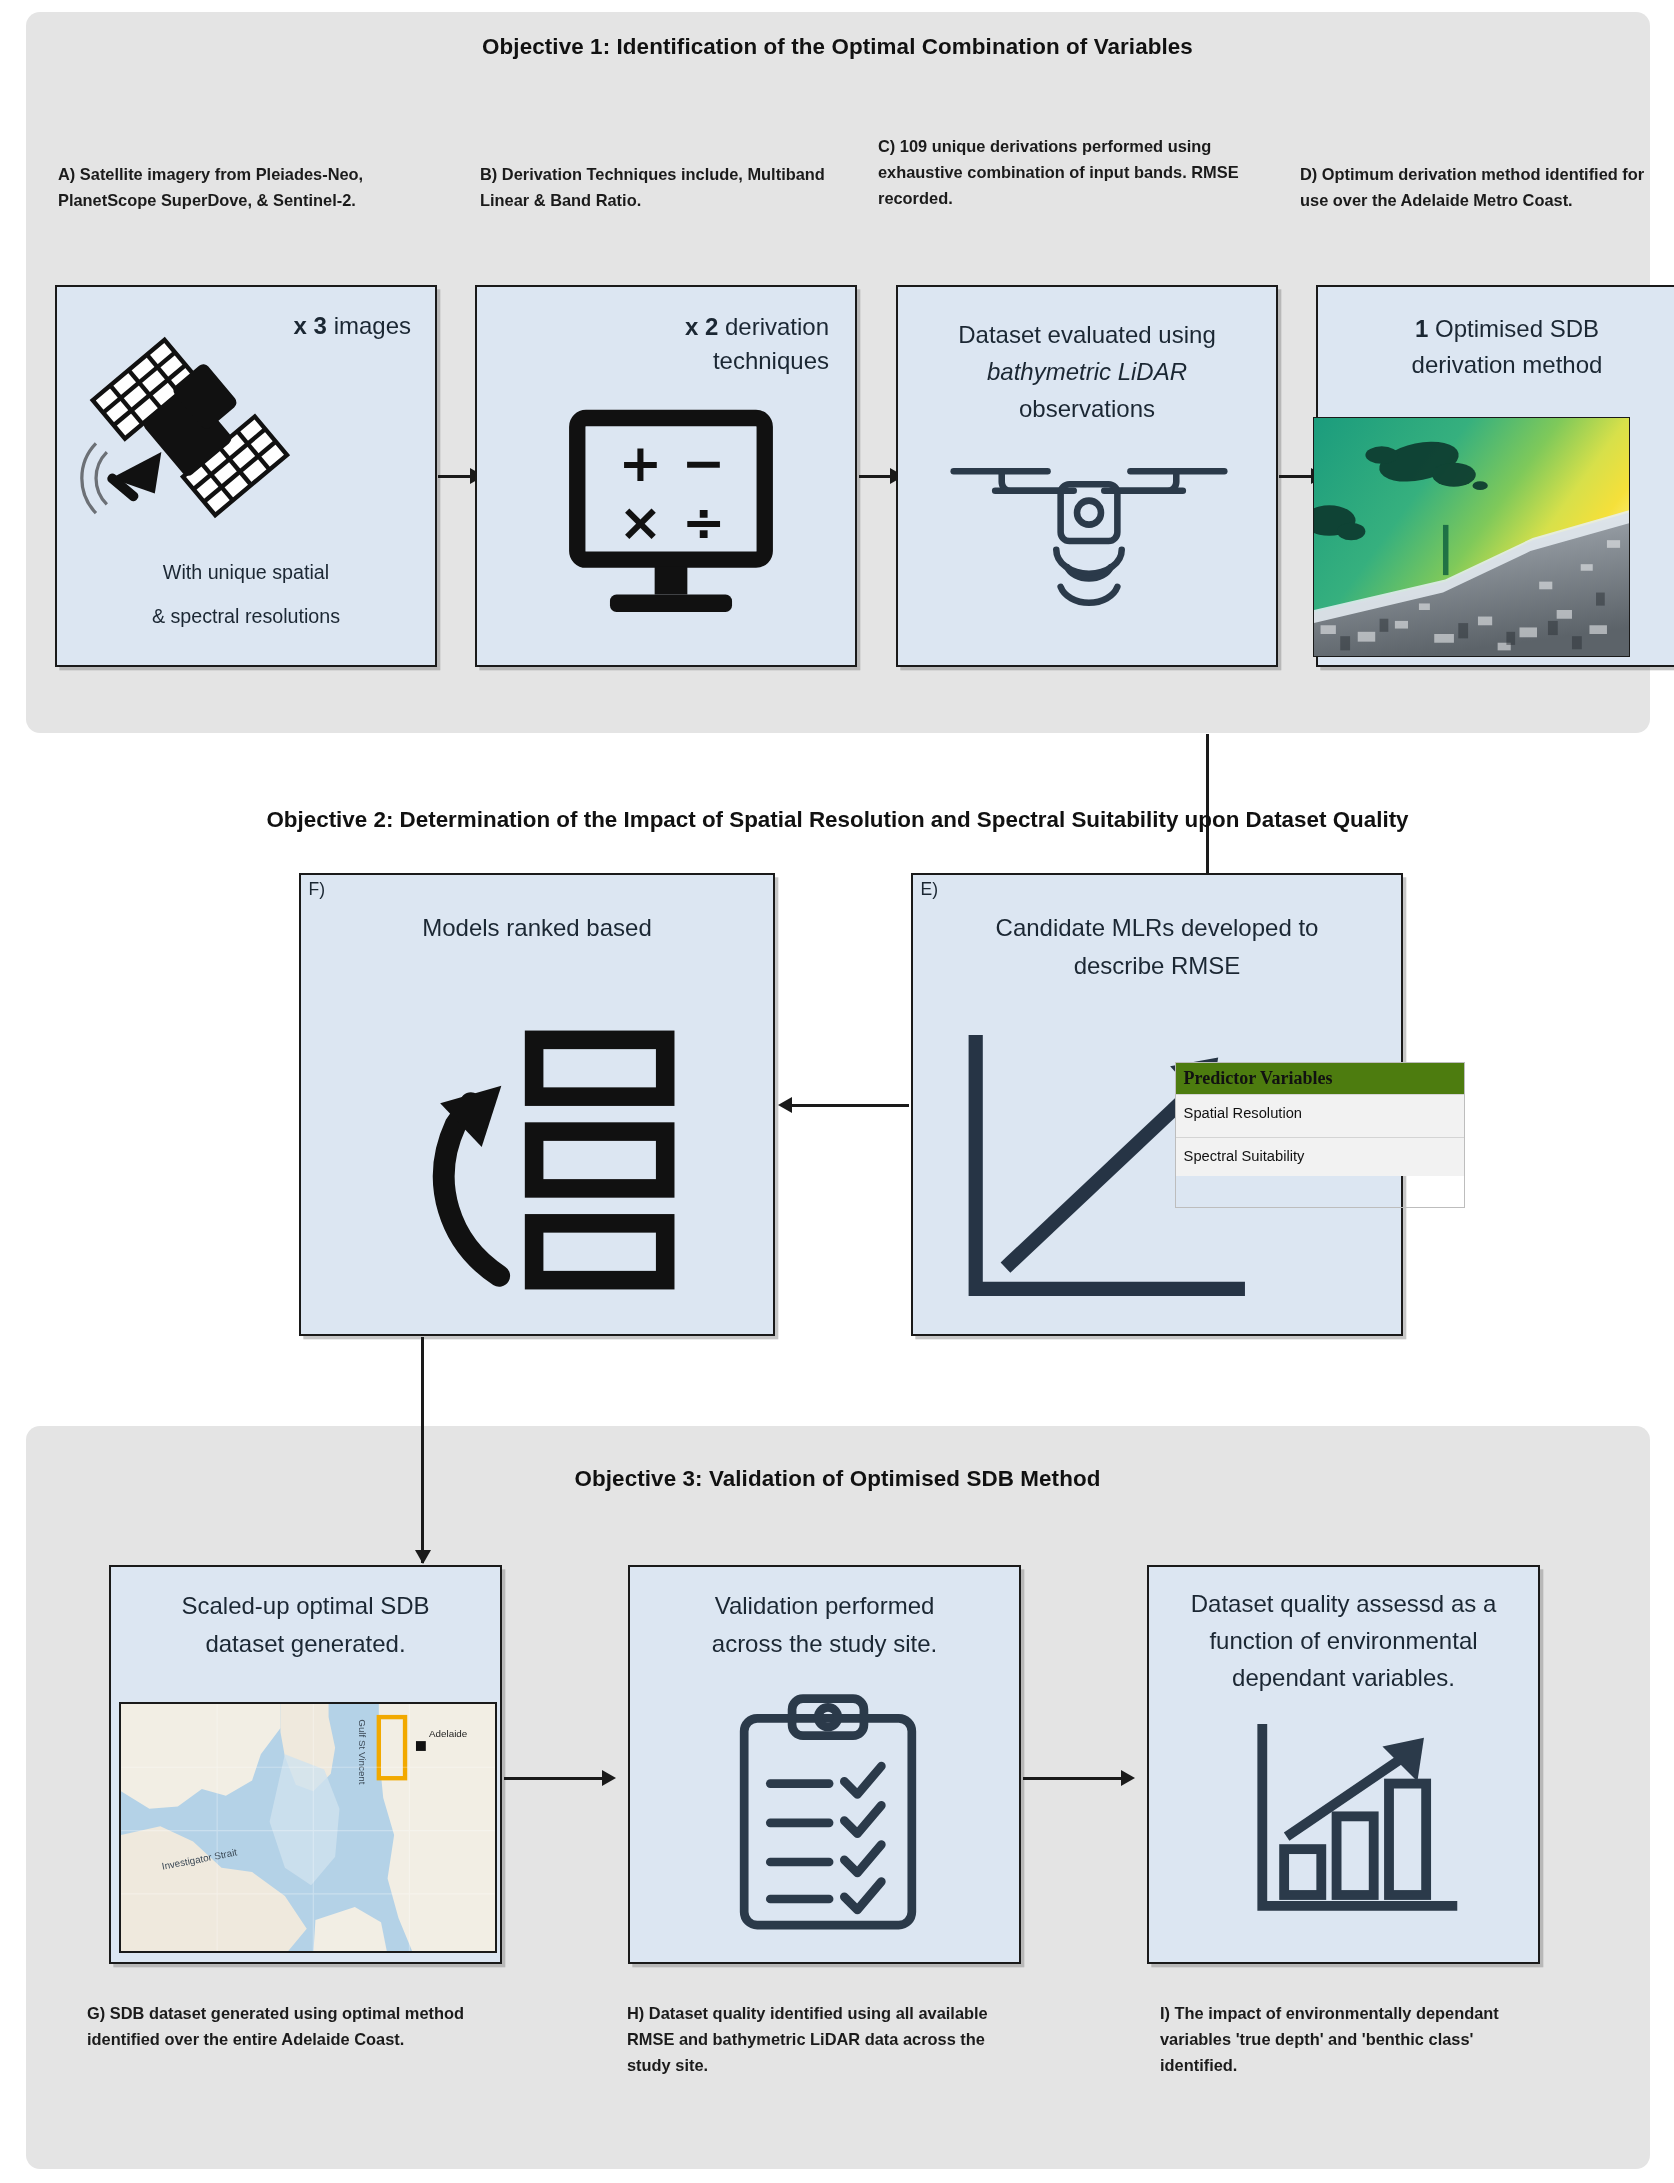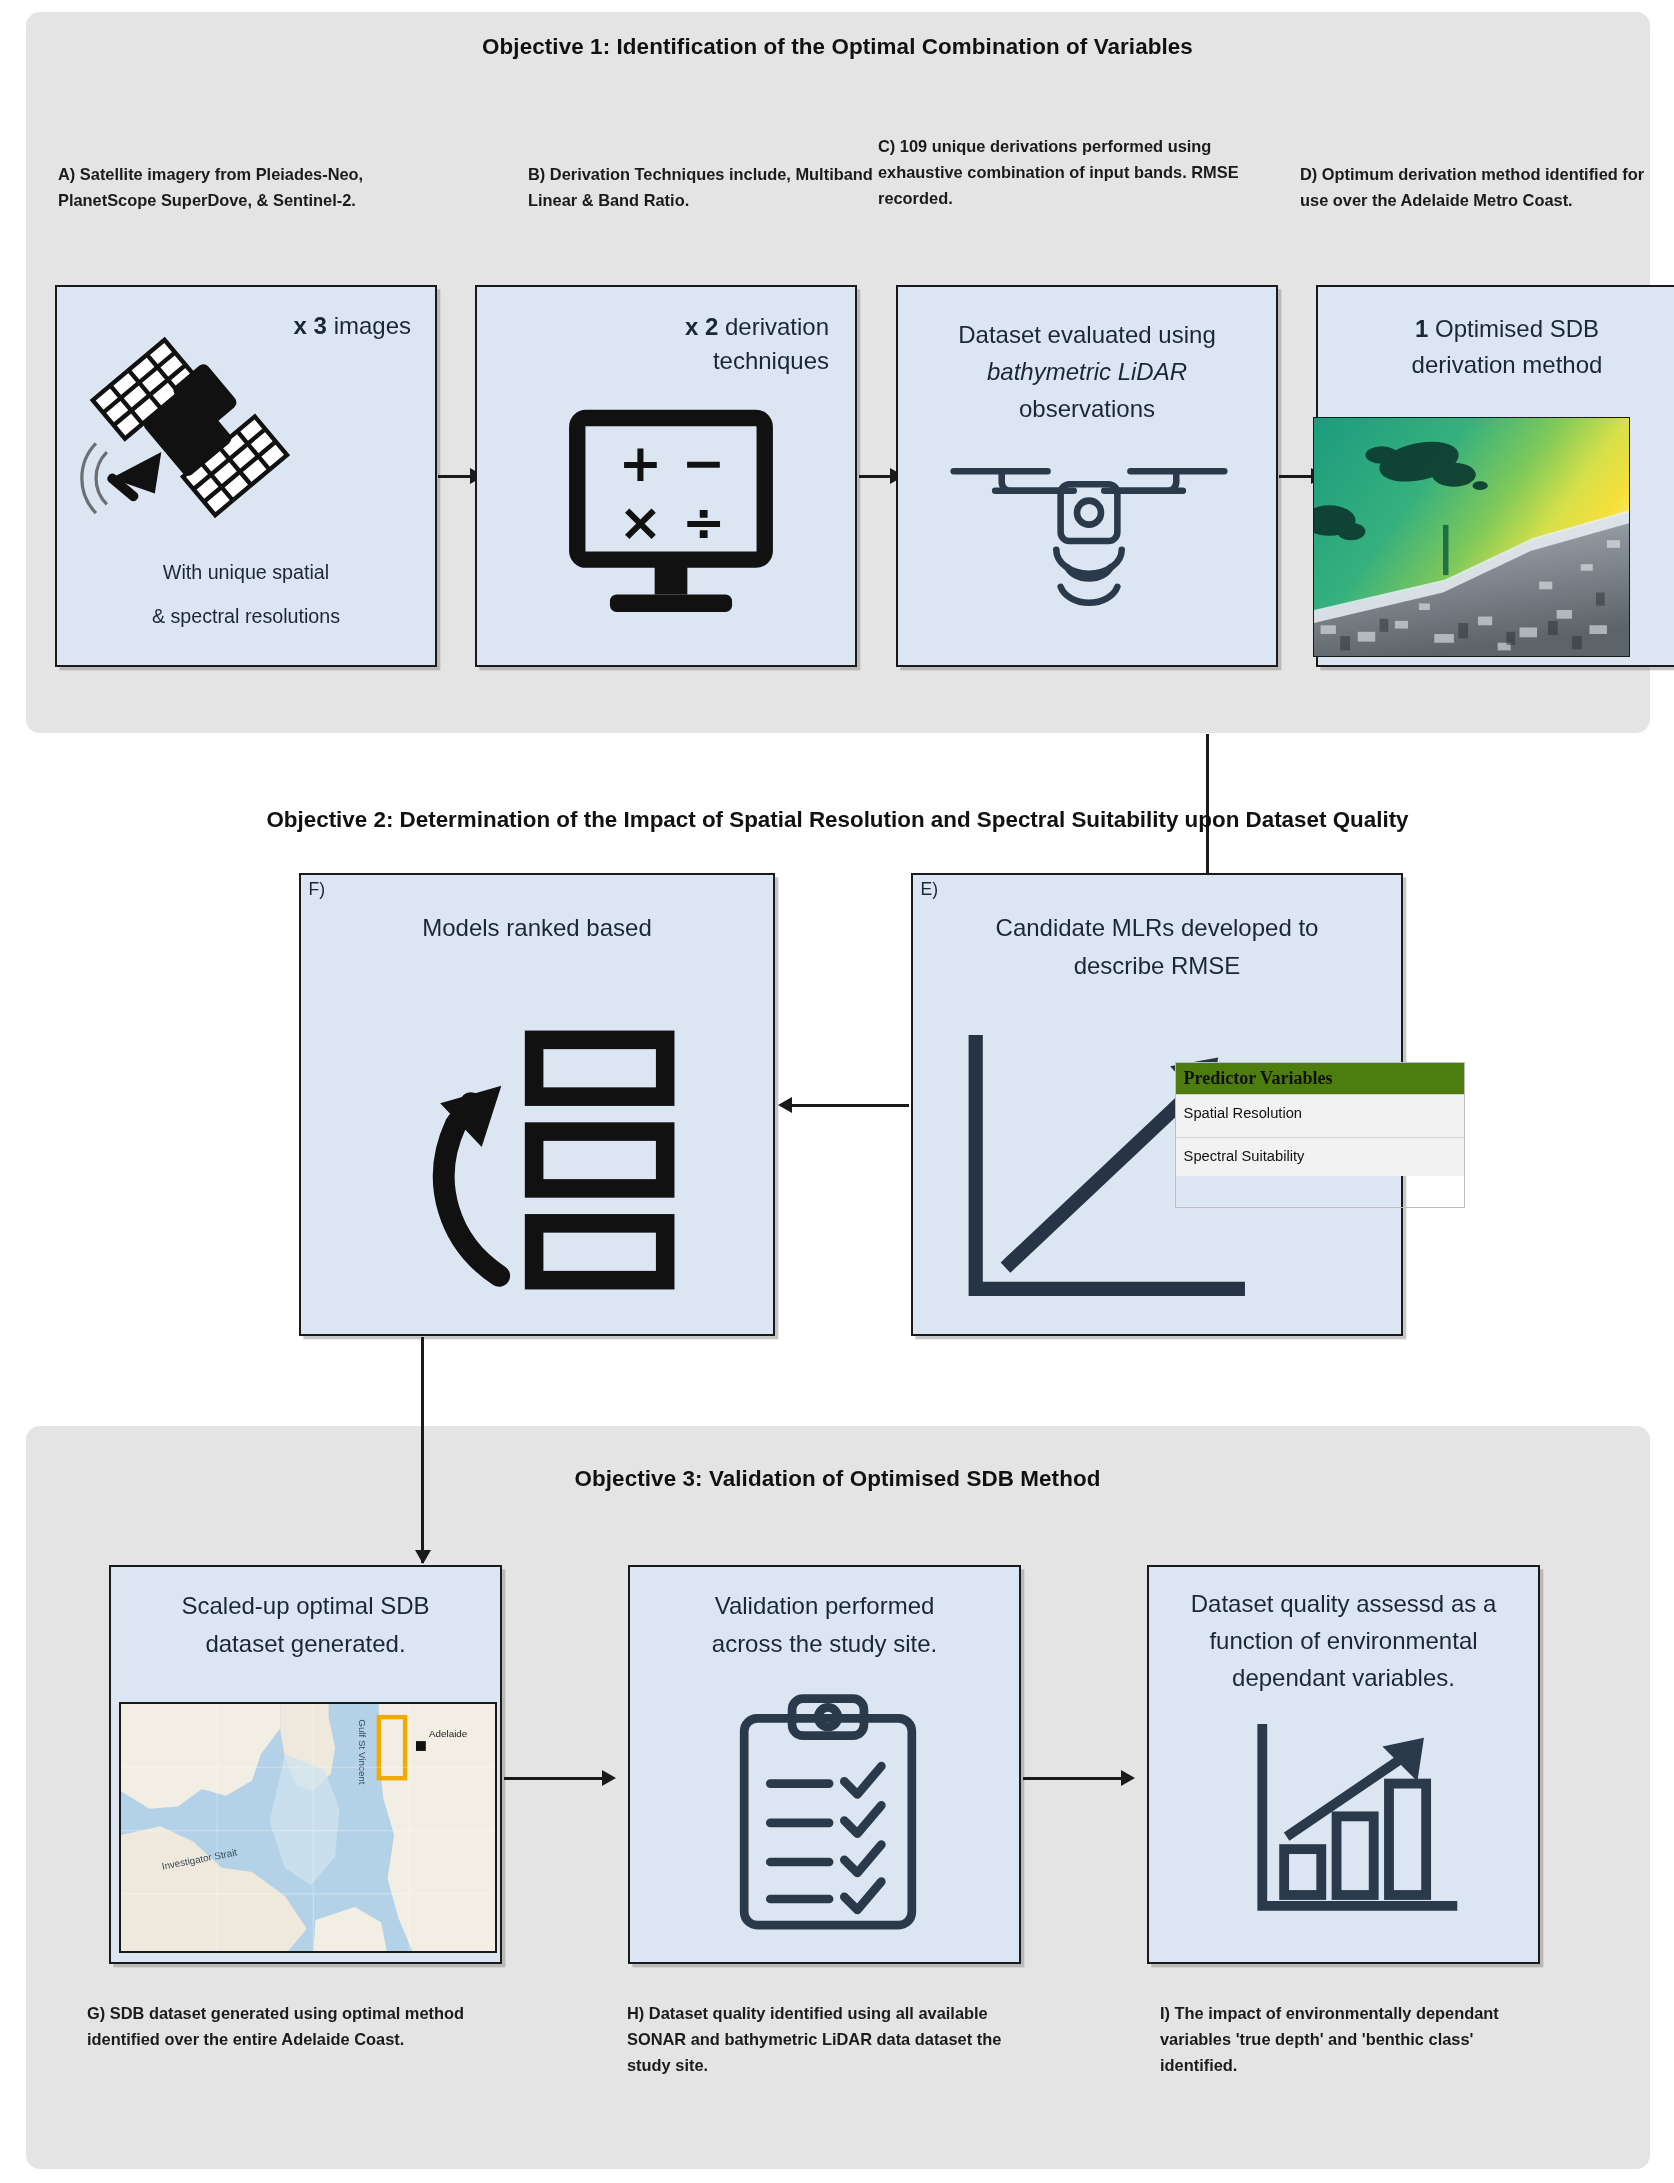--- a/index.html
+++ b/index.html
@@ -41,21 +41,21 @@
   .locmap{position:absolute;overflow:hidden;border:2.2px solid #1a1a1a;box-sizing:border-box;background:#aecde3;}
   svg{display:block;}
 </style>
 </head>
 <body>
 
 <div class="obj-panel" style="left:26px;top:12px;width:1624px;height:721px;"></div>
 <div class="obj-title" style="left:0;top:34px;">Objective 1: Identification of the Optimal Combination of Variables</div>
 
 <div class="caption" style="left:58px;top:162px;width:350px;">A) Satellite imagery from Pleiades-Neo, PlanetScope SuperDove, &amp; Sentinel-2.</div>
-<div class="caption" style="left:480px;top:162px;width:350px;margin-left:48px;">B) Derivation Techniques include, Multiband Linear &amp; Band Ratio.</div>
+<div class="caption" style="left:480px;top:162px;width:350px;">B) Derivation Techniques include, Multiband Linear &amp; Band Ratio.</div>
 <div class="caption" style="left:878px;top:134px;width:366px;">C) 109 unique derivations performed using exhaustive combination of input bands. RMSE recorded.</div>
 <div class="caption" style="left:1300px;top:162px;width:361px;">D) Optimum derivation method identified for use over the Adelaide Metro Coast.</div>
 
 <div class="pbox" style="left:55px;top:285px;width:382px;height:382px;">
   <div class="bigtext r" style="top:22px;right:24px;left:auto;width:306px;">
     <b>x 3</b>
     <span>images</span>
   </div>
 
   <div style="position:absolute;left:16.4px;top:43px;width:229px;height:218px;">
@@ -340,15 +340,15 @@
         <rect x="82" y="88" width="34" height="72"></rect>
         <rect x="130" y="58" width="34" height="102"></rect>
         <line x1="40" y1="104" x2="146" y2="32"></line>
       </g>
       <path d="M124 24 L162 16 L156 56 Z" fill="#2b3a4a"></path>
     </svg>
   </div>
 </div>
 
 <div class="caption" style="left:87px;top:2001px;width:382px;">G) SDB dataset generated using optimal method identified over the entire Adelaide Coast.</div>
-<div class="caption" style="left:627px;top:2001px;width:393px;">H) Dataset quality identified using all available SONAR and bathymetric LiDAR data dataset the study site.</div>
+<div class="caption" style="left:627px;top:2001px;width:393px;">H) Dataset quality identified using all available RMSE and bathymetric LiDAR data across the study site.</div>
 <div class="caption" style="left:1160px;top:2001px;width:393px;">I) The impact of environmentally dependant variables 'true depth' and 'benthic class' identified.</div>
 
 
 </body></html>

